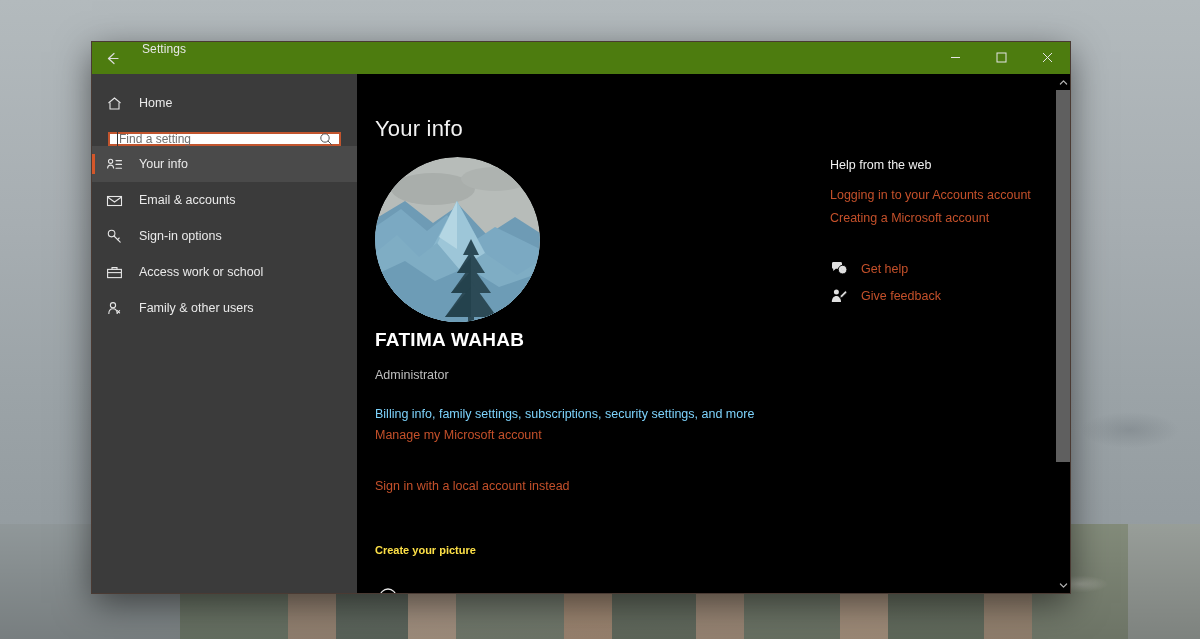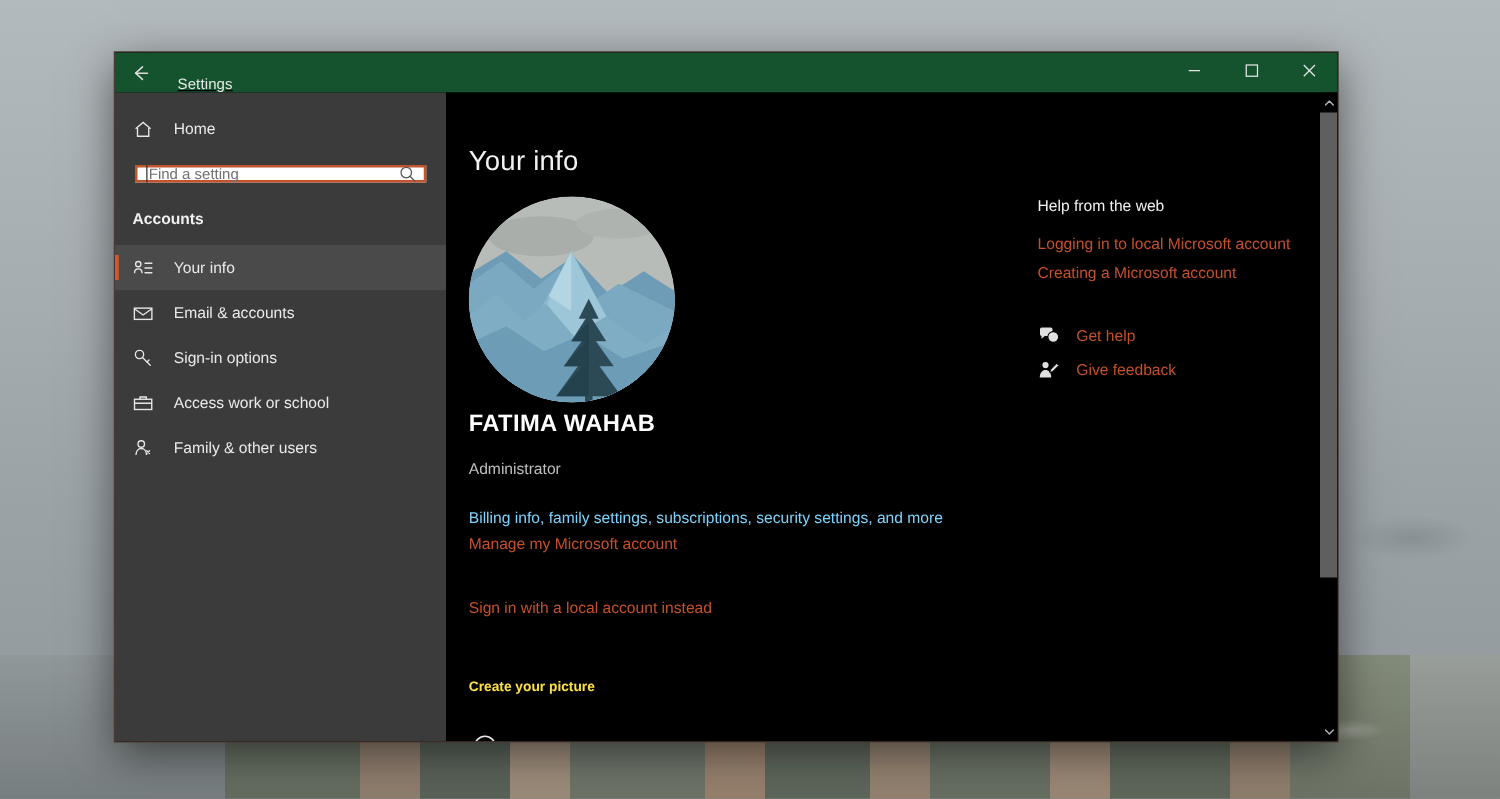--- a/index.html
+++ b/index.html
@@ -55,24 +55,23 @@
     left: 92px; top: 42px; width: 978px; height: 551px;
     background: #000;
     box-shadow: 0 0 0 1px #4a3a33, 0 10px 34px rgba(0,0,0,.55);
     display: flex; flex-direction: column;
     overflow: hidden;
   }
 
   
   #title-bar {
     height: 32px; flex: 0 0 32px;
-    display: flex; align-items: flex-end;
-    background: #14532d;
+    display: flex; align-items: flex-start;
+    background: #4d7c0f;
     position: relative;
-    text-decoration: underline;
   }
   #back-button {
     width: 40px; height: 32px;
     display: flex; align-items: center; justify-content: center;
     color: #dcdcdc;
   }
   #back-button svg { display:block; }
   #window-title {
     font-size: 12px; color: #e8e8e8; margin-left: 10px;
     letter-spacing: .1px;
@@ -292,21 +291,20 @@
         <div id="search-caret"></div>
         <input id="search-input" type="text" placeholder="Find a setting" value="" style="">
         <span id="search-icon">
           <svg width="14" height="14" viewBox="0 0 14 14" fill="none" stroke="currentColor" stroke-width="1">
             <circle cx="6" cy="6" r="4.2"></circle>
             <path d="M9.2 9.2 L12.8 12.8" stroke-linecap="round"></path>
           </svg>
         </span>
       </div>
 
-      <div id="accounts-header">Accounts</div>
 
       <div class="nav-item selected">
         <span class="nav-icon">
           <svg width="17" height="17" viewBox="0 0 17 17" fill="none" stroke="currentColor" stroke-width="1.1">
             <circle cx="4.6" cy="5.3" r="2.1"></circle>
             <path d="M1.6 12.6 C1.6 10.2 3 9.1 4.6 9.1 C6.2 9.1 7.6 10.2 7.6 12.6"></path>
             <path d="M10 4.6 H15.5 M10 8.4 H15.5 M10 12.2 H15.5" stroke-linecap="round"></path>
           </svg>
         </span>
         <span class="nav-label">Your info</span>
@@ -411,21 +409,21 @@
               <circle cx="13" cy="11" r="3.4"></circle>
               <path d="M13 19 V22" stroke-linecap="round"></path>
               <path d="M7.5 22.6 H18.5" stroke-linecap="round"></path>
             </svg>
           </span>
 
         </div>
 
         <div id="help-panel">
           <div id="help-title">Help from the web</div>
-          <a class="help-link">Logging in to local Microsoft account</a>
+          <a class="help-link">Logging in to your Accounts account</a>
           <a class="help-link">Creating a Microsoft account</a>
 
           <div id="help-actions">
             <div class="help-action">
               <span class="help-action-icon">
                 <svg width="17" height="15" viewBox="0 0 17 15" fill="none" stroke="currentColor" stroke-width="1.1">
                   <path d="M1 2.4 A1.4 1.4 0 0 1 2.4 1 H9.6 A1.4 1.4 0 0 1 11 2.4 V6.4 A1.4 1.4 0 0 1 9.6 7.8 H4.8 L2.2 10 V7.8 H2.4 A1.4 1.4 0 0 1 1 6.4 Z" fill="#e0e0e0" stroke="none"></path>
                   <circle cx="11.6" cy="8.6" r="4.3" fill="#e0e0e0" stroke="#000" stroke-width="0.9"></circle>
                   <text x="11.6" y="11.1" font-size="6" fill="#000" text-anchor="middle" font-family="Liberation Sans, sans-serif">?</text>
                 </svg>

